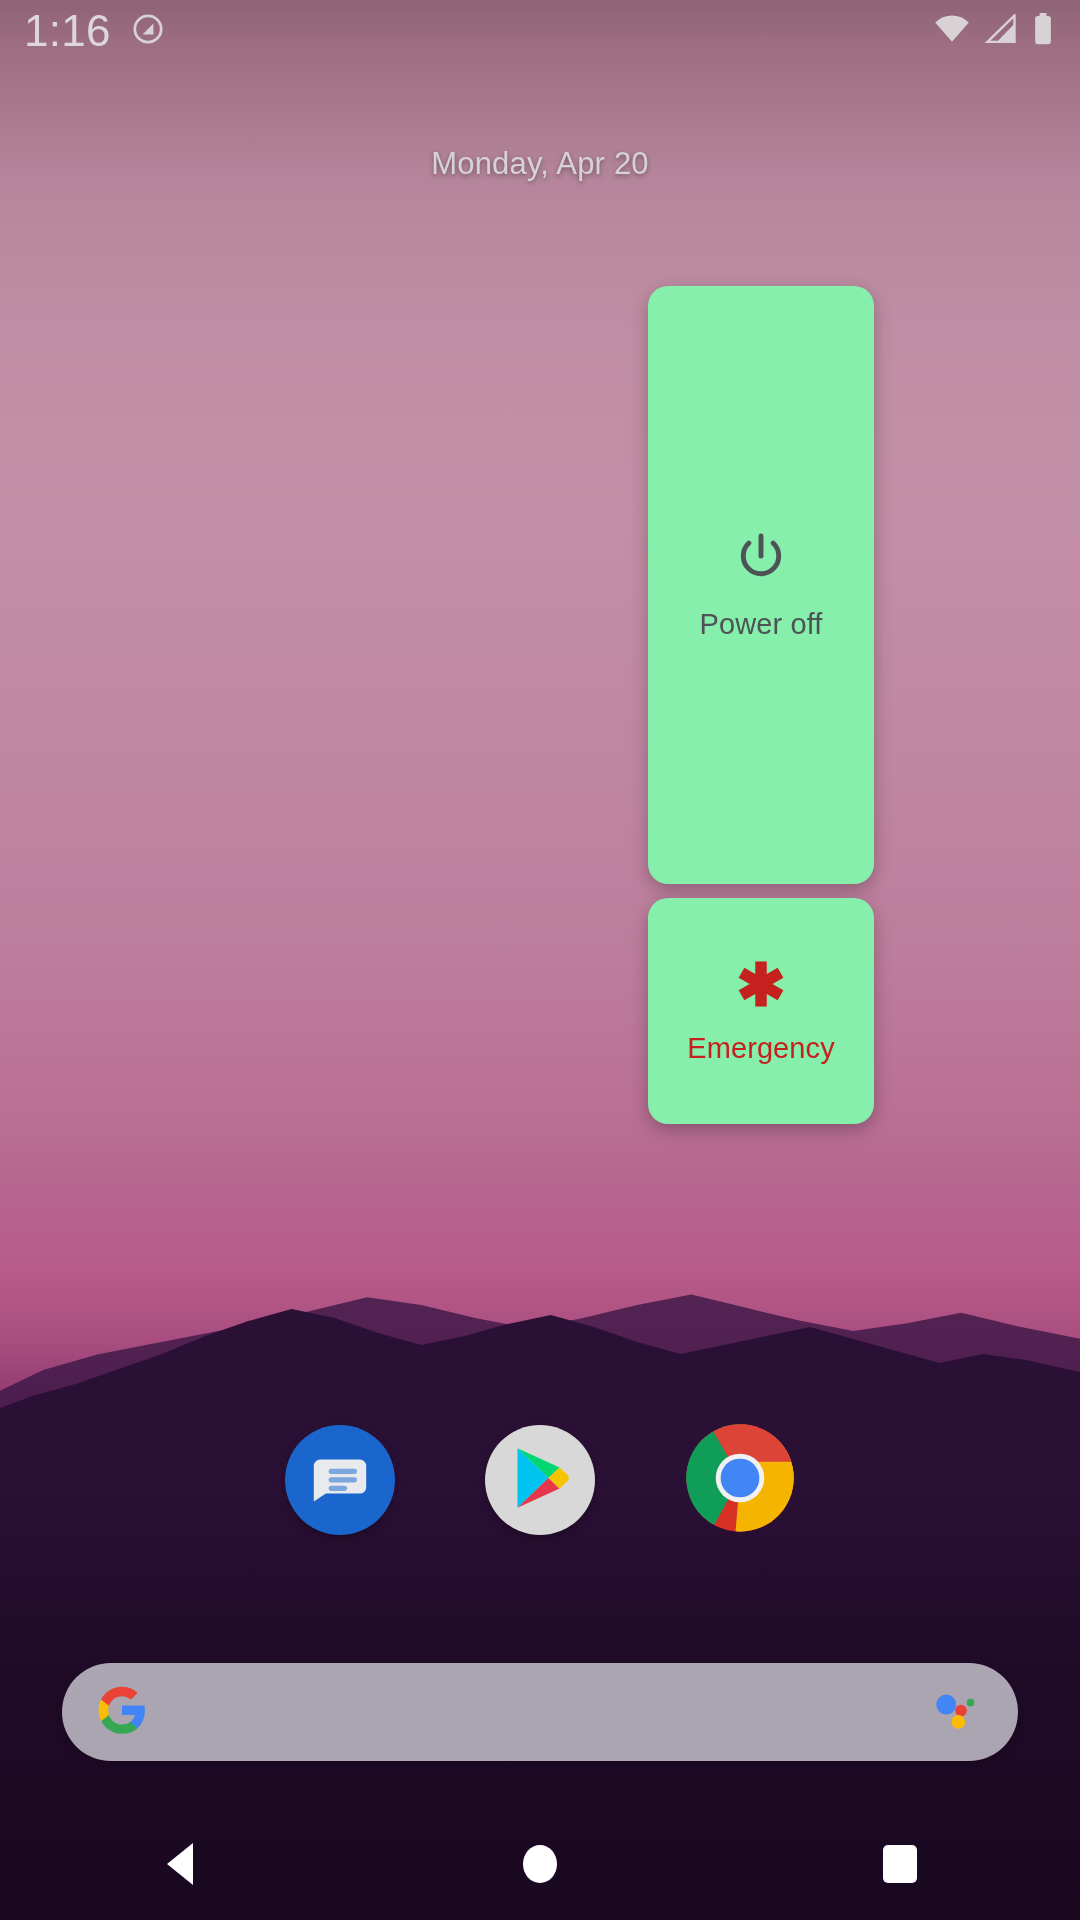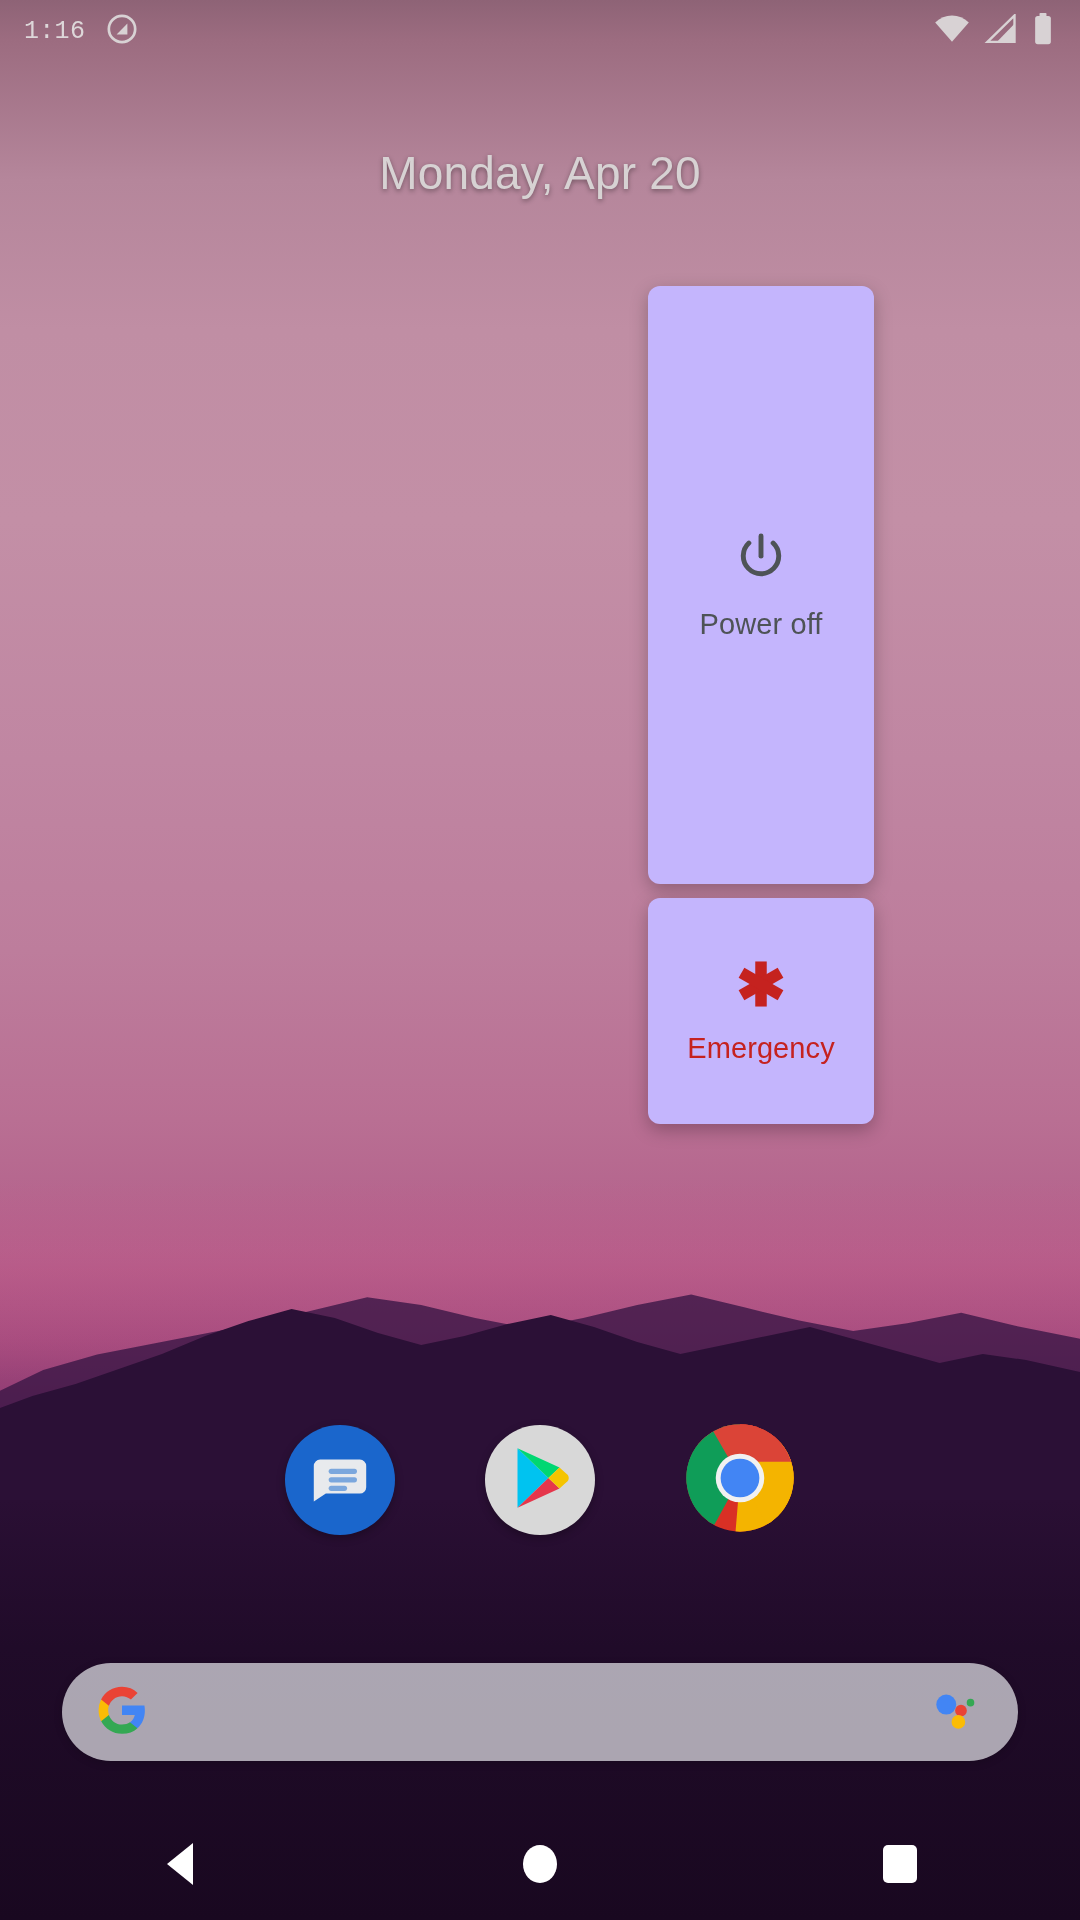--- a/index.html
+++ b/index.html
@@ -67,41 +67,41 @@
   }
 
   
   #status-bar {
     position:absolute; top:0; left:0; right:0; height:62px;
     display:flex; align-items:center; justify-content:space-between;
     padding:0 26px 0 24px;
     color:#d8d2d4;
   }
   #status-left { display:flex; align-items:center; gap:20px; }
-  #clock { font-size:25px; letter-spacing:.3px; color:#ddd7d9;font-family:Liberation Mono, monospace; }
+  #clock { font-size:44px; letter-spacing:.3px; color:#ddd7d9; }
   #status-right { display:flex; align-items:center; gap:14px; }
   .statusicon { display:block; }
 
   
   #date-widget {
     position:absolute; top:146px; left:0; right:0;
     text-align:center;
-    font-size:46px; font-weight:400;
+    font-size:31px; font-weight:400;
     color:#d7d2d3;
     text-shadow:0 2px 5px rgba(0,0,0,.38);
     letter-spacing:.2px;
   }
 
   
   #power-menu {
     position:absolute; left:648px; top:286px; width:226px;
   }
   .menu-card {
-    background:#c4b5fd;
-    border-radius:12px;
+    background:#86efac;
+    border-radius:20px;
     box-shadow:0 6px 18px rgba(0,0,0,.26);
   }
   #card-main { height:598px; display:flex; flex-direction:column; }
   #card-emergency { margin-top:14px; height:226px; display:flex; flex-direction:column; }
   .menu-item {
     flex:1;
     display:flex; flex-direction:column;
     align-items:center; justify-content:center;
     gap:18px;
     cursor:pointer;

